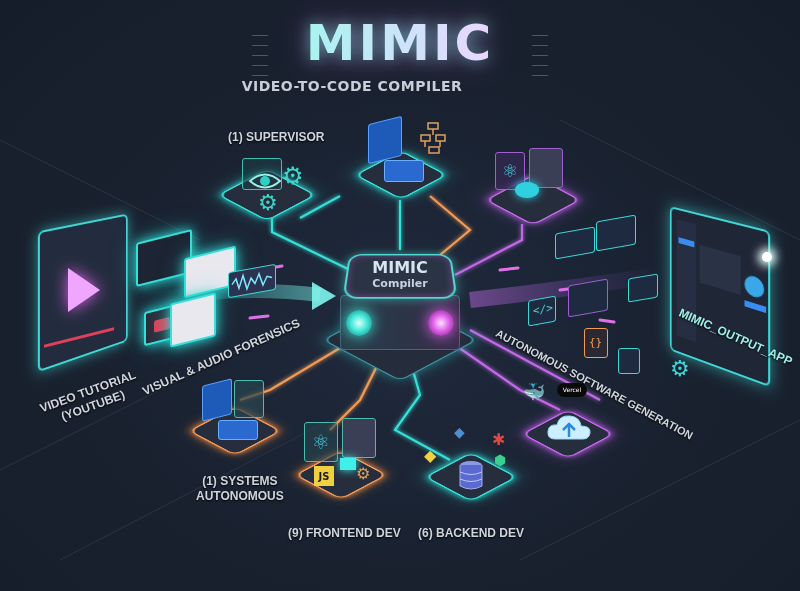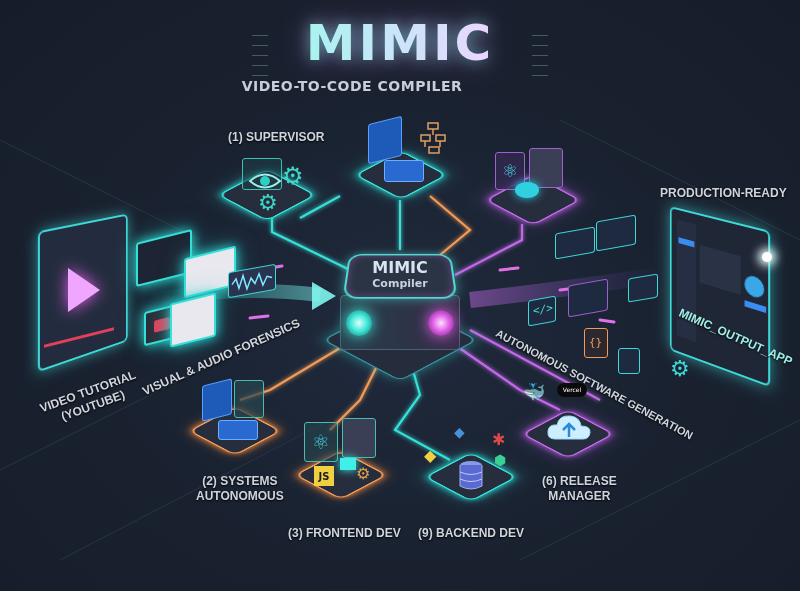--- a/index.html
+++ b/index.html
@@ -193,21 +193,20 @@
       </svg>
   </div>
 
   <div class="label" style="left:40px; top:384px; transform:rotate(-20deg); font-size:12px;">
     <div>VIDEO TUTORIAL</div>
     <div>(YOUTUBE)</div>
   </div>
   <div class="label" style="left:136px; top:350px; transform:rotate(-24deg); font-size:12px; white-space:nowrap;">VISUAL &amp; AUDIO FORENSICS</div>
 
   <div class="label" style="left:660px; top:186px;">
-    <div>PRODUCTION-READY</div>
   </div>
   <div style="position:absolute; left:664px; top:218px; width:108px; height:150px; background:#1f2636; border:2px solid #3fd8d6; border-radius:6px; transform:perspective(500px) rotateY(-22deg) skewY(16deg); box-shadow:0 0 16px rgba(63,216,214,0.6);">
     <div style="position:absolute; left:6px; top:10px; width:22px; height:120px; background:#252e42;"></div>
     <div style="position:absolute; left:8px; top:28px; width:18px; height:6px; background:#3a8cf0;"></div>
     <div style="position:absolute; left:32px; top:30px; width:44px; height:38px; background:#2a3246;"></div>
     <div style="position:absolute; left:80px; top:46px; width:20px; height:20px; border-radius:50%; background:#3aa8e8;"></div>
     <div style="position:absolute; left:80px; top:72px; width:22px; height:6px; background:#3a8cf0;"></div>
   </div>
   <div style="position:absolute; left:762px; top:252px; width:10px; height:10px; border-radius:50%; background:#ffffff; box-shadow:0 0 10px 4px #e8ffff;"></div>
   <div class="label" style="left:674px; top:330px; transform:rotate(24deg); color:#9ff0e6; font-size:12px; white-space:nowrap;">MIMIC_OUTPUT_APP</div>
@@ -227,56 +226,52 @@
 
   <div class="label" style="left:500px; top:326px; transform:rotate(28deg); transform-origin:left top; font-size:11px; white-space:nowrap;">AUTONOMOUS SOFTWARE GENERATION</div>
 
   <div class="node" style="left:186px; top:382px; width:110px; height:80px;">
     <div class="platform glow-orange" style="left:16px; top:16px; width:66px; height:66px;"></div>
     <div class="panel" style="left:16px; top:0px; width:30px; height:36px; background:#1e5ab8; border:1.5px solid #58a0ff; transform:skewY(-14deg);"></div>
     <div class="panel" style="left:48px; top:-2px; width:30px; height:38px; background:rgba(40,70,80,0.7); border:1.5px solid #4abcb0;"></div>
     <div class="panel" style="left:32px; top:38px; width:40px; height:20px; background:#2a6ad0; border:1.5px solid #6ab0ff;"></div>
   </div>
   <div class="label" style="left:196px; top:474px;">
-    <div>(2) SYSTEMS</div>
+    <div>(1) SYSTEMS</div>
     <div>AUTONOMOUS</div>
   </div>
 
   <div class="node" style="left:290px; top:420px; width:110px; height:90px;">
     <div class="platform glow-orange" style="left:18px; top:22px; width:66px; height:66px;"></div>
     <div class="panel" style="left:14px; top:2px; width:34px; height:40px; border:1.5px solid #4abcb0; background:rgba(40,70,80,0.6);"></div>
     <div class="icon-glyph" style="left:16px; top:10px; width:30px; font-size:20px; color:#48c8d8;">⚛</div>
     <div class="panel" style="left:52px; top:-2px; width:34px; height:40px; border:1.5px solid #4abcb0; background:#3a3f55;"></div>
     <div style="position:absolute; left:24px; top:46px; width:20px; height:20px; background:#f0d040; color:#1a1a1a; font-size:10px; font-weight:bold; text-align:center; line-height:22px;">JS</div>
     <div style="position:absolute; left:50px; top:38px; width:16px; height:12px; background:#40f0e8; box-shadow:0 0 8px #40f0e8;"></div>
     <div class="icon-glyph" style="left:66px; top:44px; font-size:16px; color:#e0a050;">⚙</div>
   </div>
-  <div class="label" style="left:288px; top:526px;">(3) FRONTEND DEV</div>
+  <div class="label" style="left:288px; top:526px;">(9) FRONTEND DEV</div>
 
   <div class="node" style="left:420px; top:420px; width:110px; height:90px;">
     <div class="platform glow-cyan" style="left:18px; top:24px; width:66px; height:66px;"></div>
     <svg style="position:absolute; left:38px; top:40px;" width="26" height="32">
       <ellipse cx="13" cy="5" rx="11" ry="4" fill="#8a9ae8"></ellipse>
       <path d="M2 5 V26 Q13 32 24 26 V5" fill="#5a6ad0" stroke="#a0b0f0" stroke-width="1"></path>
       <path d="M2 12 Q13 17 24 12 M2 19 Q13 24 24 19" stroke="#c0c8f8" fill="none" stroke-width="1"></path>
     </svg>
     <div class="icon-glyph" style="left:4px; top:26px; font-size:16px; color:#f0d040;">◆</div>
     <div class="icon-glyph" style="left:34px; top:4px; font-size:14px; color:#4a90d8;">◆</div>
     <div class="icon-glyph" style="left:72px; top:10px; font-size:16px; color:#e04848;">✱</div>
     <div class="icon-glyph" style="left:74px; top:32px; font-size:14px; color:#3ad090;">⬢</div>
   </div>
-  <div class="label" style="left:418px; top:526px;">(9) BACKEND DEV</div>
+  <div class="label" style="left:418px; top:526px;">(6) BACKEND DEV</div>
 
   <div class="node" style="left:515px; top:385px; width:120px; height:80px;">
     <div class="platform glow-purple" style="left:20px; top:16px; width:66px; height:66px;"></div>
     <svg style="position:absolute; left:30px; top:26px;" width="48" height="32">
       <path d="M10 28 Q2 28 3 20 Q4 13 12 14 Q14 4 25 5 Q35 6 36 15 Q46 15 45 22 Q44 28 38 28 Z" fill="#cdeefe" stroke="#9ad8f8" stroke-width="1"></path>
       <path d="M24 26 V14 M18 19 L24 13 L30 19" stroke="#2a8ad8" stroke-width="2.5" fill="none"></path>
     </svg>
     <div class="icon-glyph" style="left:8px; top:-4px; font-size:18px; color:#3a9ae8;">🐳</div>
     <div style="position:absolute; left:42px; top:-2px; width:30px; height:14px; border-radius:7px; background:#0a0a0a; color:#fff; font-size:6px; line-height:14px; text-align:center;">Vercel</div>
   </div>
-  <div class="label" style="left:542px; top:474px;">
-    <div>(6) RELEASE</div>
-    <div>MANAGER</div>
-  </div>
 
 </div>
 
 </body></html>

